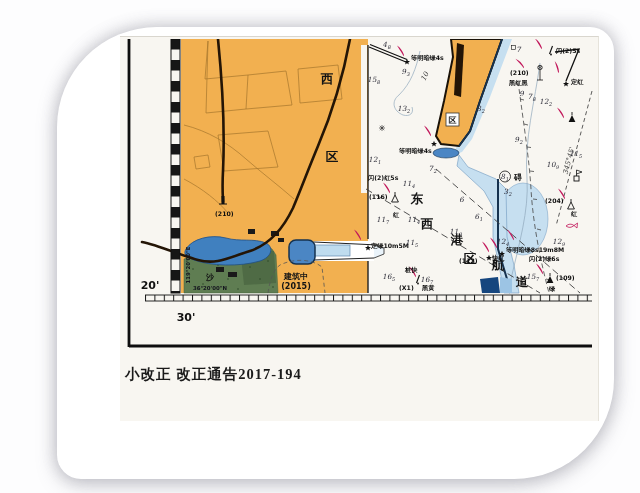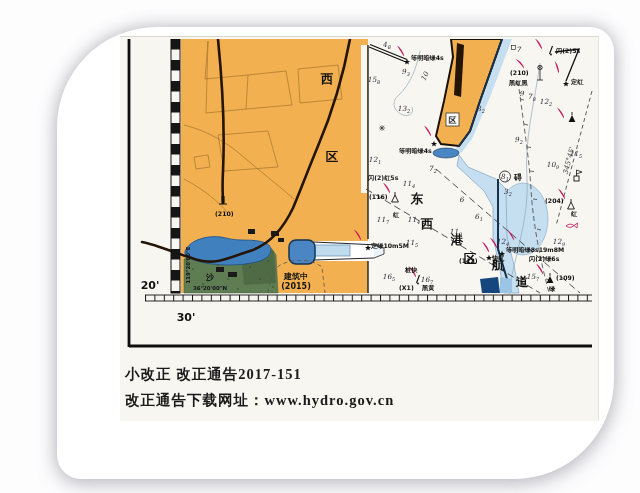--- a/index.html
+++ b/index.html
@@ -284,18 +284,17 @@
               <text x="431" y="205" class="t-snd" text-anchor="middle">12<tspan dy="1.6">9</tspan></text>
               <text x="405" y="240" class="t-snd" text-anchor="middle">15<tspan dy="1.6">7</tspan></text>
               <text x="261" y="240" class="t-snd" text-anchor="middle">16<tspan dy="1.6">5</tspan></text>
               <text x="299" y="243" class="t-snd" text-anchor="middle">16<tspan dy="1.6">7</tspan></text>
               <text x="377" y="140" class="t-snd" text-anchor="middle">8<tspan dy="1.6">1</tspan></text>
             </g>
         </g>
       </svg>
 
       <div class="notes">
-        <div>小改正  改正通告2017-151</div>
-        <div>改正通告下载网址：www.hydro.gov.cn</div>
+        <div>小改正  改正通告2017-194</div>
       </div>
     </div>
   </div>
 </div>
 
 </body></html>

